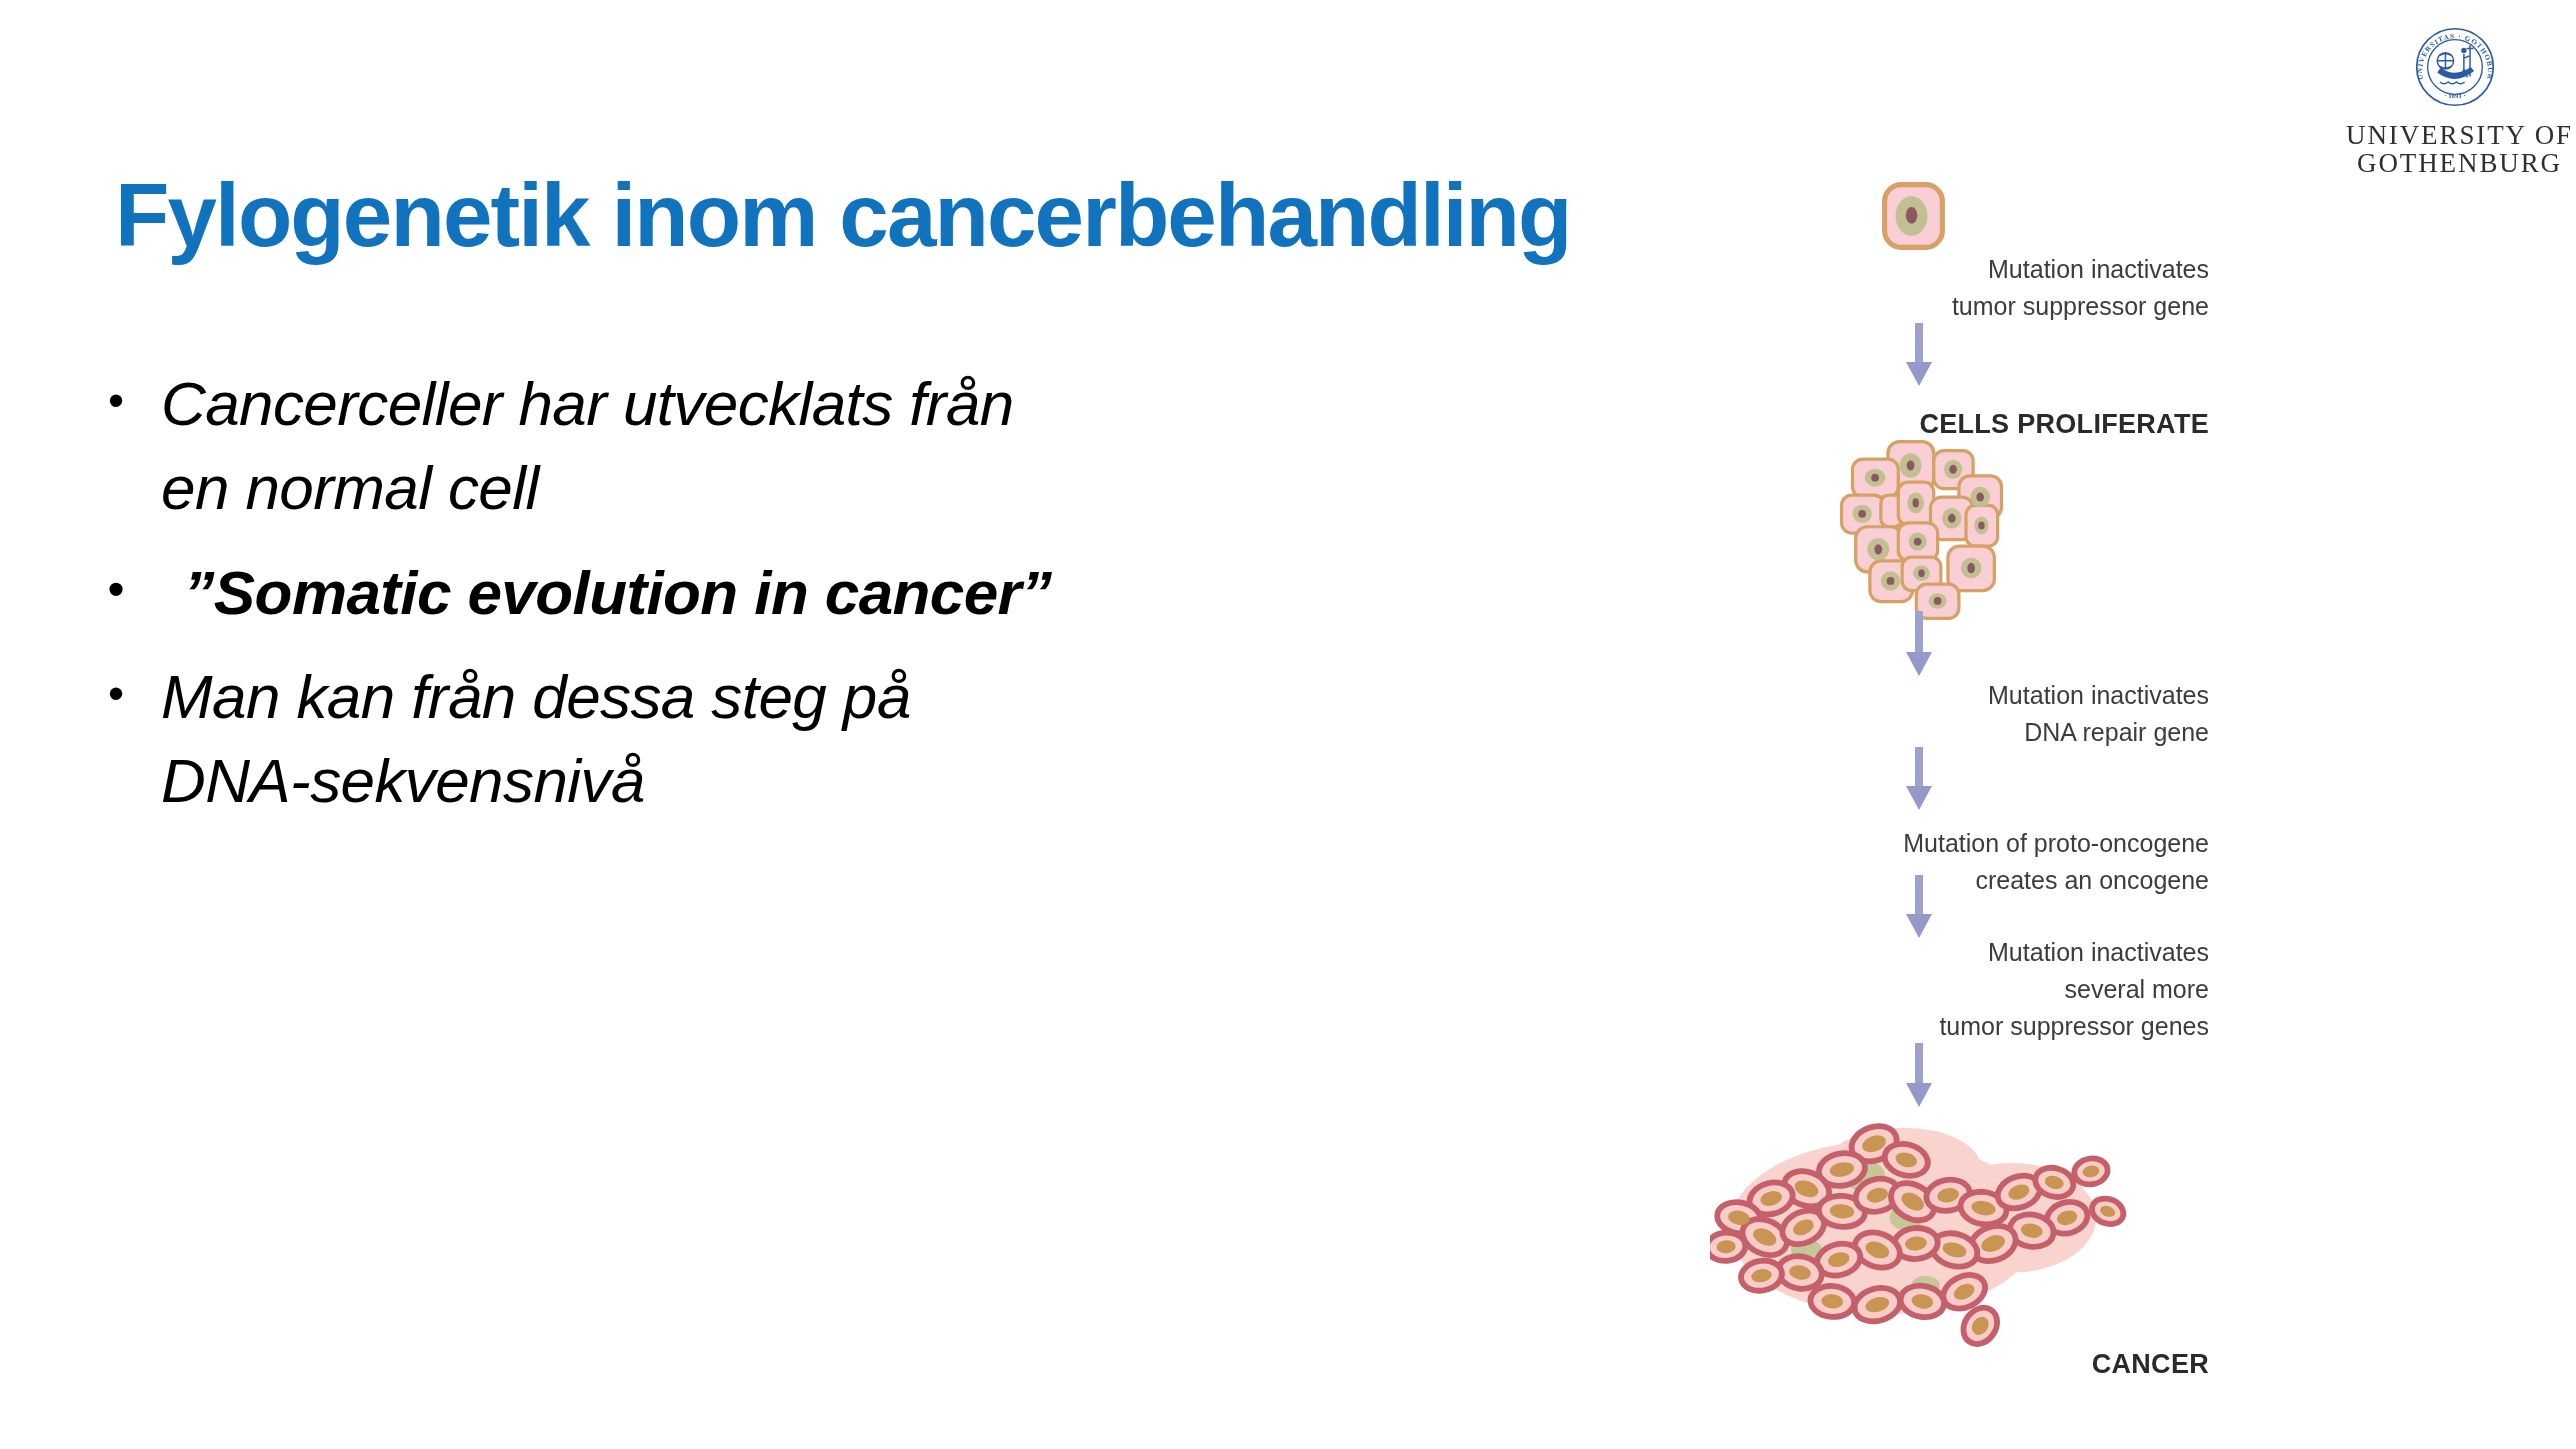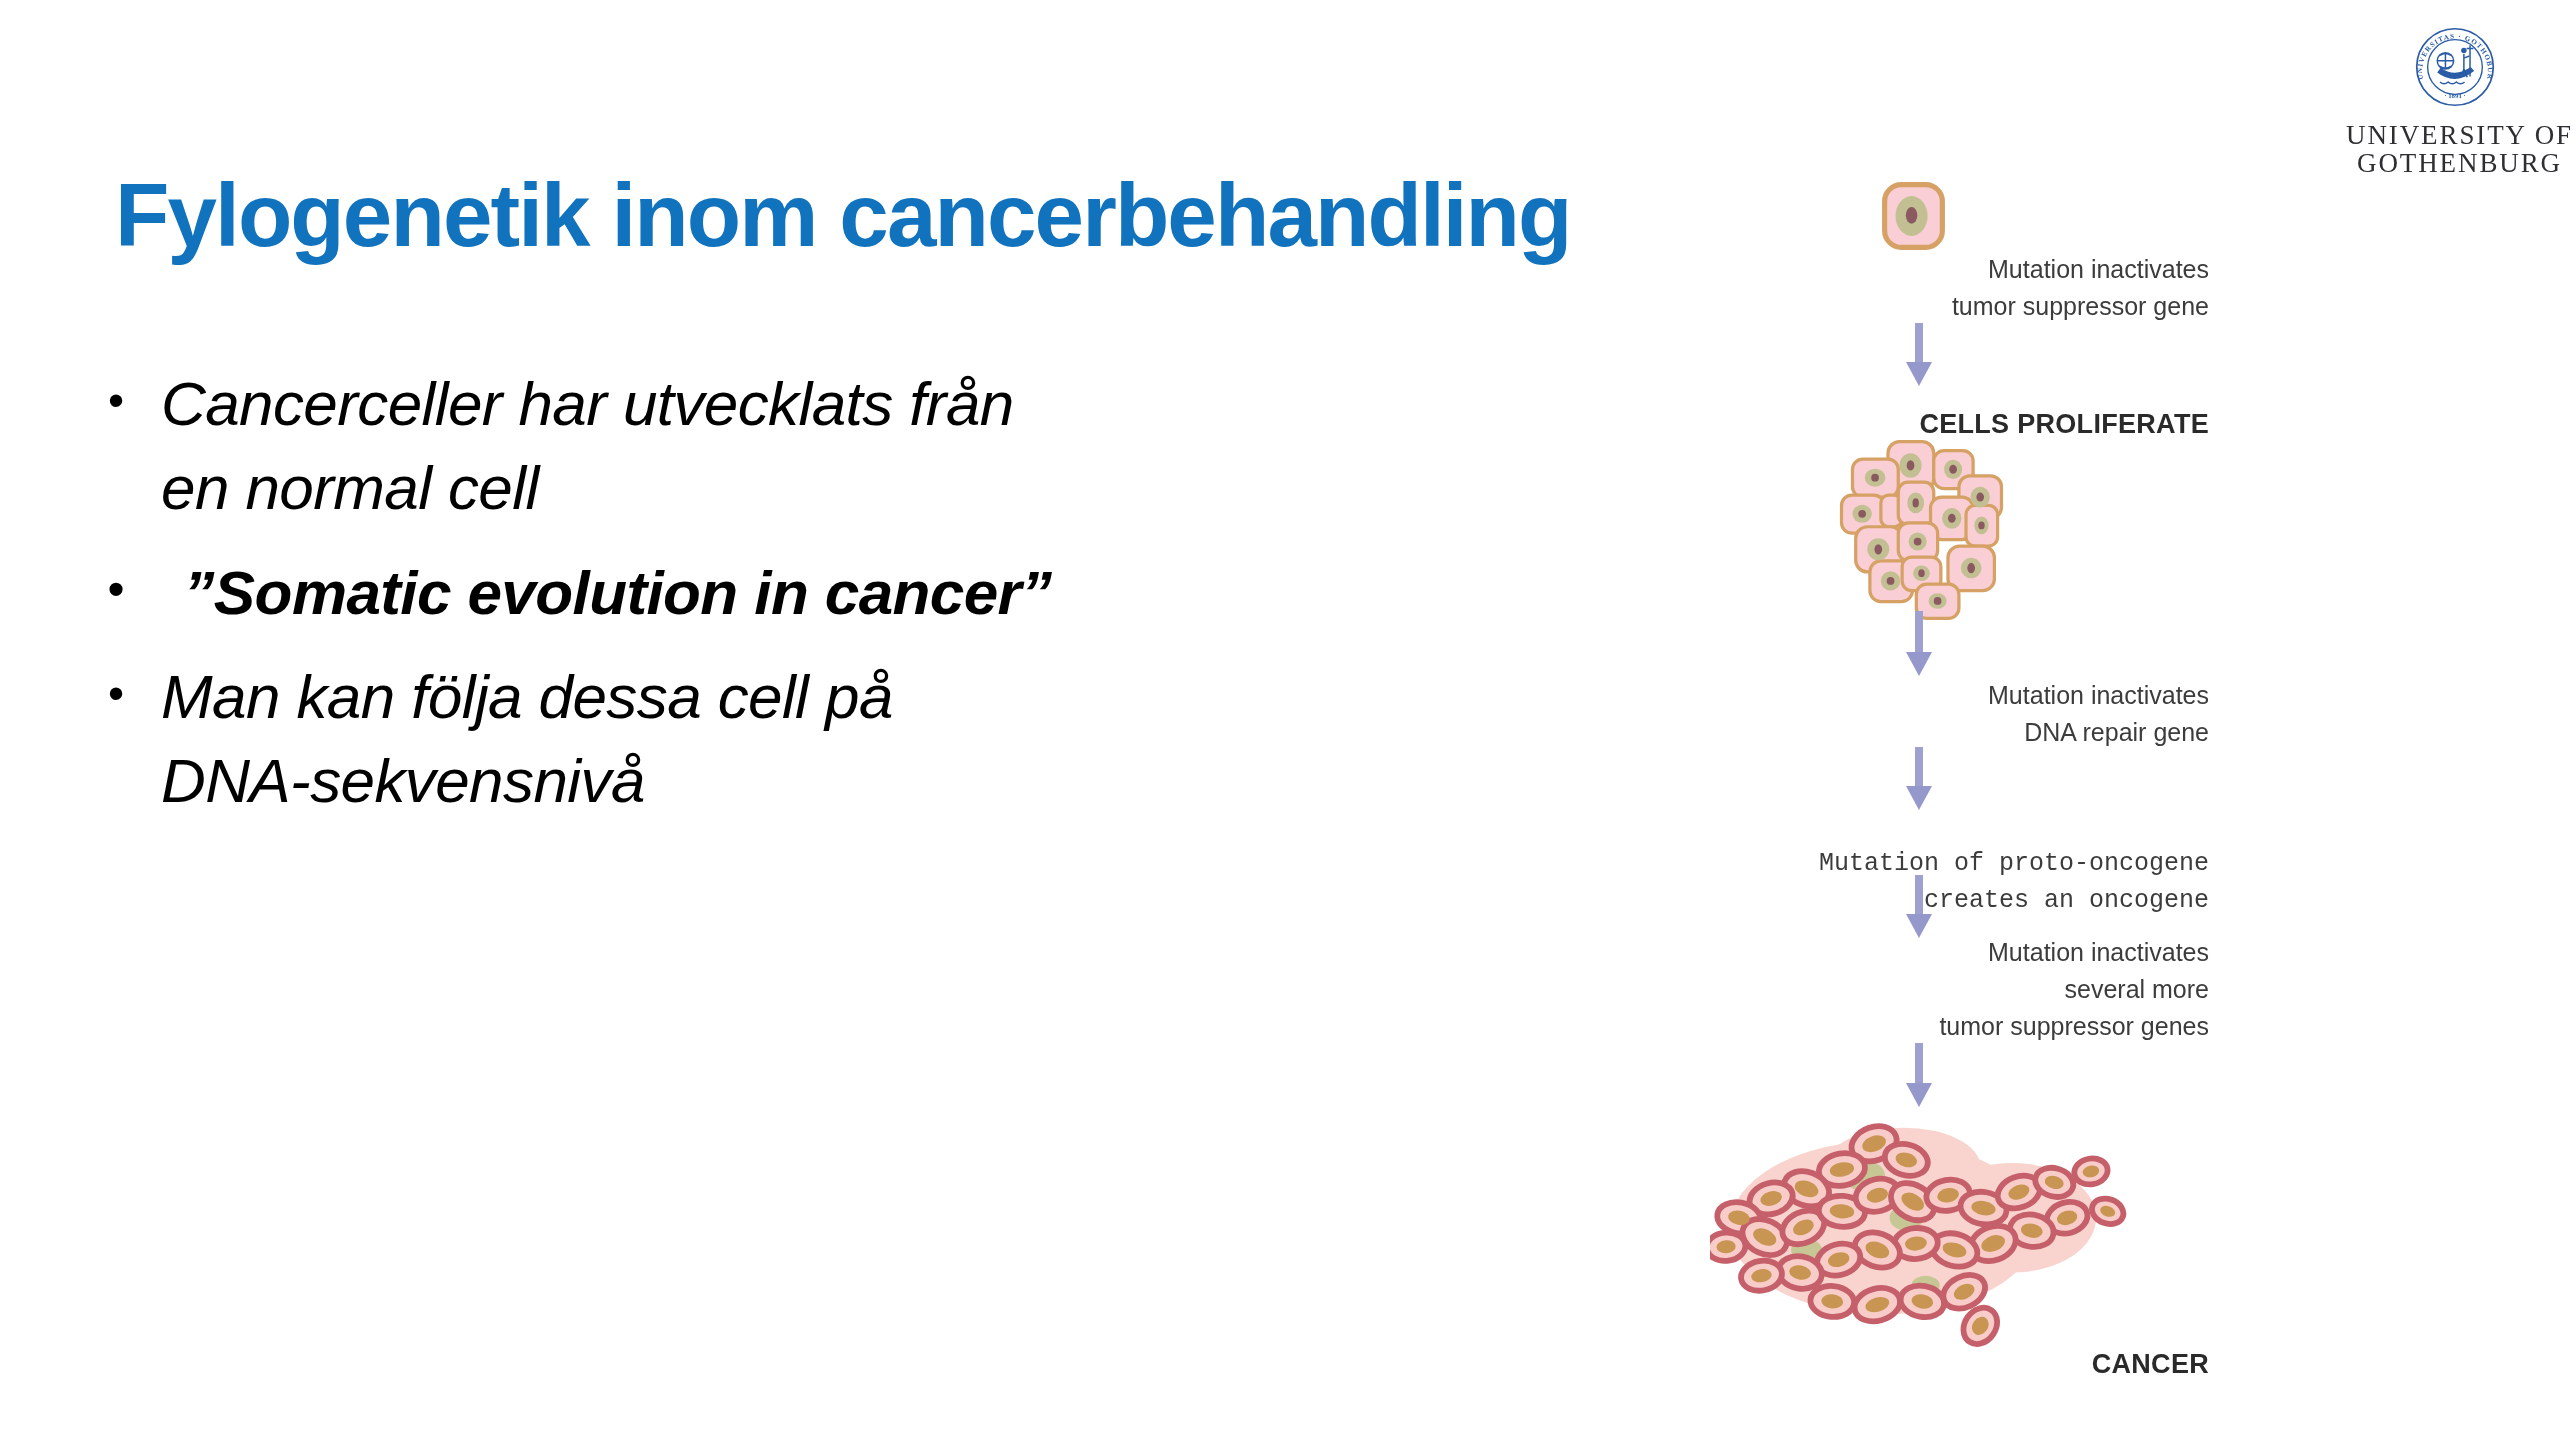--- a/index.html
+++ b/index.html
@@ -19,21 +19,21 @@
   .bullet-text{white-space:pre-line;font-style:italic;}
 
   
   .step-label{position:absolute;left:1629px;width:580px;text-align:right;
               font-size:25px;line-height:37px;color:#3C3C3C;white-space:pre-line;}
   .step-label.strong{font-size:27px;font-weight:700;color:#2A2A2A;letter-spacing:0.3px;}
 
   .lbl0{top:251px;}
   .lbl1{top:406px;}
   .lbl2{top:677px;}
-  .lbl3{top:845px;font-family:Liberation Mono, monospace;}
+  .lbl3{top:825px;}
   .lbl4{top:934px;}
   .lbl5{top:1346px;}
 
   
   .arrow{position:absolute;left:1906px;width:26px;}
   .arrow .shaft{margin:0 auto;width:8.4px;background:#9EA0CF;}
   .arrow .head{width:0;height:0;border-left:13px solid transparent;border-right:13px solid transparent;
                border-top:24.5px solid #9598CB;}
   .a1{top:323px;}  .a1 .shaft{height:39px;}
   .a2{top:611px;}  .a2 .shaft{height:41px;}
@@ -58,21 +58,21 @@
 
   <ul class="bullets">
     <li>
       <span class="bullet-text">Cancerceller har utvecklats från
 en normal cell</span>
     </li>
     <li class="bold">
       <span class="bullet-text">”Somatic evolution in cancer”</span>
     </li>
     <li>
-      <span class="bullet-text">Man kan följa dessa cell på
+      <span class="bullet-text">Man kan från dessa steg på
 DNA-sekvensnivå</span>
     </li>
   </ul>
 
   <svg class="svg-abs" style="left:1882px;top:182px;" width="63" height="68" viewBox="0 0 98 106">
     <rect x="4" y="4" width="90" height="98" rx="26" fill="#F9CED4" stroke="#D6A164" stroke-width="8"></rect>
     <ellipse cx="46" cy="53" rx="25" ry="31" fill="#C2C093"></ellipse>
     <ellipse cx="46" cy="52" rx="9" ry="13" fill="#8A5A60"></ellipse>
   </svg>
 

